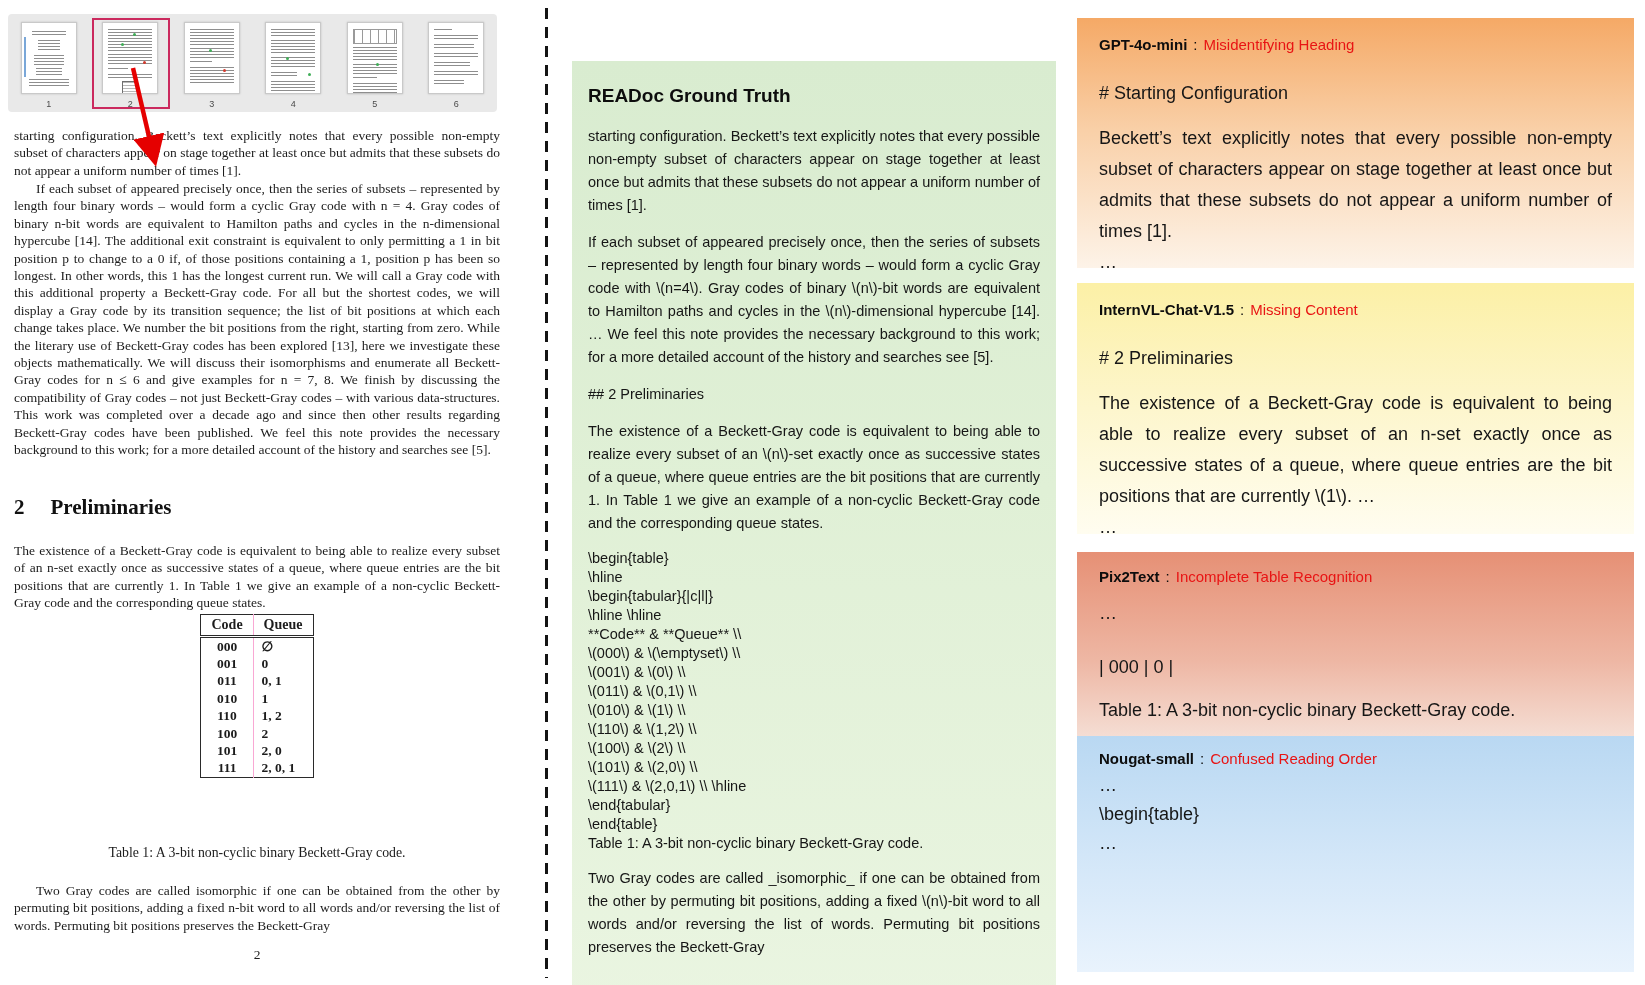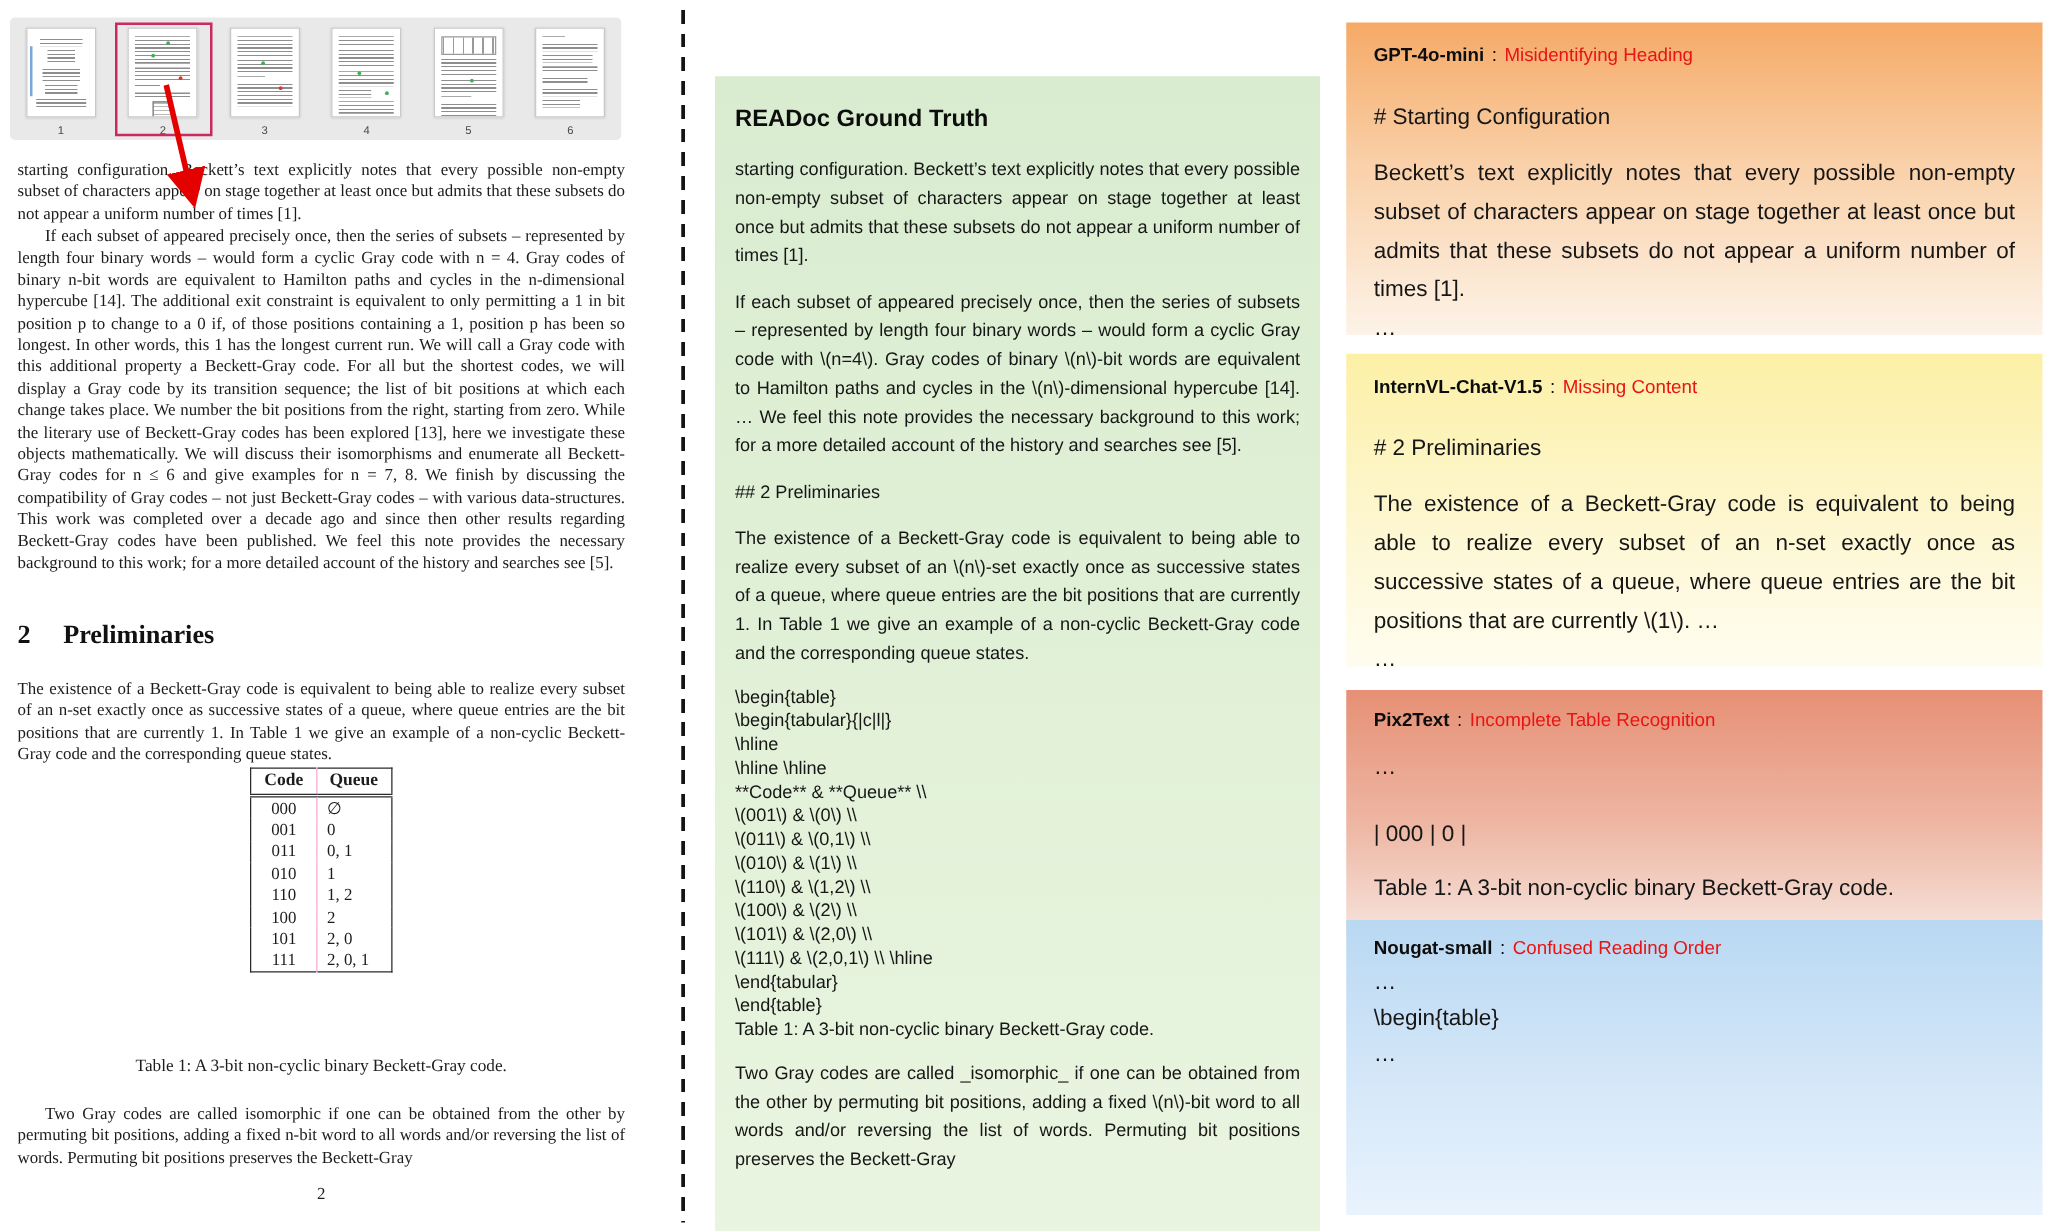--- a/index.html
+++ b/index.html
@@ -43,21 +43,21 @@
     color:#1c1c1c;text-align:justify;}
   .doc-abs p{margin:0;}
   .doc-abs .indent{text-indent:22px;}
   .doc-heading{position:absolute;left:14px;top:495px;width:486px;
     font-family:"Liberation Serif","DejaVu Serif",serif;font-size:21px;font-weight:bold;color:#111;}
   .doc-heading .secnum{margin-right:26px;}
   .doc-tablewrap{position:absolute;left:14px;top:614px;width:486px;display:flex;justify-content:center;}
   table.codetable{border-collapse:collapse;border:1.5px solid #2a2a2a;
     font-family:"Liberation Serif","DejaVu Serif",serif;font-size:13.5px;color:#1c1c1c;}
   table.codetable th{font-weight:bold;font-size:14px;padding:2px 10px;border-bottom:3px double #2a2a2a;}
-  table.codetable td{padding:0.5px 8px;line-height:16.4px;}
+  table.codetable td{padding:0.5px 8px;line-height:16.4px;font-weight:bold;}
   table.codetable th+th, table.codetable td+td{border-left:1px solid #f9a8d4;text-align:left;}
   table.codetable td:first-child{text-align:center;}
   .doc-caption{position:absolute;left:14px;top:845px;width:486px;text-align:center;
     font-family:"Liberation Serif","DejaVu Serif",serif;font-size:13.8px;color:#1c1c1c;}
   .doc-pagenum{position:absolute;left:14px;top:947px;width:486px;text-align:center;
     font-family:"Liberation Serif","DejaVu Serif",serif;font-size:13.5px;color:#1c1c1c;}
 
   
   .divider{position:absolute;left:545px;top:8px;width:3px;height:970px;
     background:repeating-linear-gradient(180deg,#141414 0,#141414 11px,transparent 11px,transparent 19px);}
@@ -250,24 +250,25 @@
 <div class="divider"></div>
 
 <div class="gt-panel">
   <div class="gt-title">READoc Ground Truth</div>
   <p>starting configuration. Beckett’s text explicitly notes that every possible non-empty subset of characters appear on stage together at least once but admits that these subsets do not appear a uniform number of times [1].</p>
   <p>If each subset of appeared precisely once, then the series of subsets – represented by length four binary words – would form a cyclic Gray code with \(n=4\). Gray codes of binary \(n\)-bit words are equivalent to Hamilton paths and cycles in the \(n\)-dimensional hypercube [14]. … We feel this note provides the necessary background to this work; for a more detailed account of the history and searches see [5].</p>
   <p class="nojust">## 2 Preliminaries</p>
   <p>The existence of a Beckett-Gray code is equivalent to being able to realize every subset of an \(n\)-set exactly once as successive states of a queue, where queue entries are the bit positions that are currently 1. In Table 1 we give an example of a non-cyclic Beckett-Gray code and the corresponding queue states.</p>
   <div class="latex-block">
     <div>\begin{table}</div>
+    <div>\hline</div>
     <div>\begin{tabular}{|c|l|}</div>
-    <div>\hline</div>
     <div>\hline \hline</div>
     <div>**Code** &amp; **Queue** \\</div>
+    <div>\(000\) &amp; \(\emptyset\) \\</div>
     <div>\(001\) &amp; \(0\) \\</div>
     <div>\(011\) &amp; \(0,1\) \\</div>
     <div>\(010\) &amp; \(1\) \\</div>
     <div>\(110\) &amp; \(1,2\) \\</div>
     <div>\(100\) &amp; \(2\) \\</div>
     <div>\(101\) &amp; \(2,0\) \\</div>
     <div>\(111\) &amp; \(2,0,1\) \\ \hline</div>
     <div>\end{tabular}</div>
     <div>\end{table}</div>
     <div>Table 1: A 3-bit non-cyclic binary Beckett-Gray code.</div>

